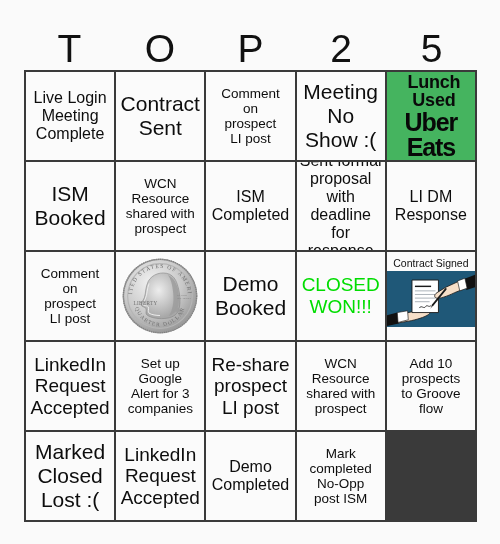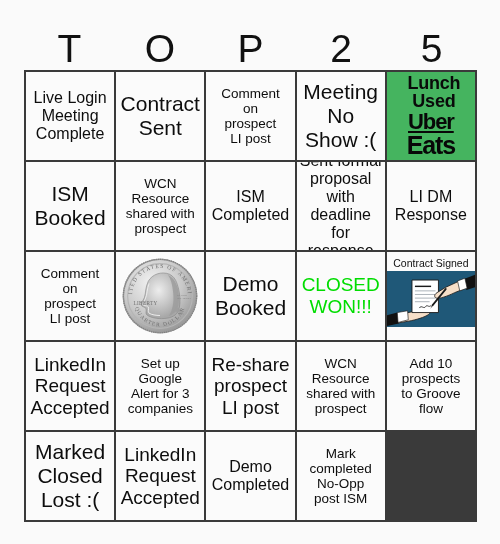--- a/index.html
+++ b/index.html
@@ -108,21 +108,21 @@
     letter-spacing: -0.2px;
     margin-bottom: 1px;
     margin-left: 6px;
   }
   #uber-word, #eats-word {
     font-weight: 800;
     color: #080808;
     letter-spacing: -1.1px;
     line-height: 0.98;
   }
-  #uber-word { font-size: 22px; text-decoration: underline; }
+  #uber-word { font-size: 25px; }
   #eats-word { font-size: 25px; }
 
   
   .closed-won-text {
     color: #00dd00;
     font-size: 19px;
     line-height: 1.15;
     white-space: pre-line;
   }
 

